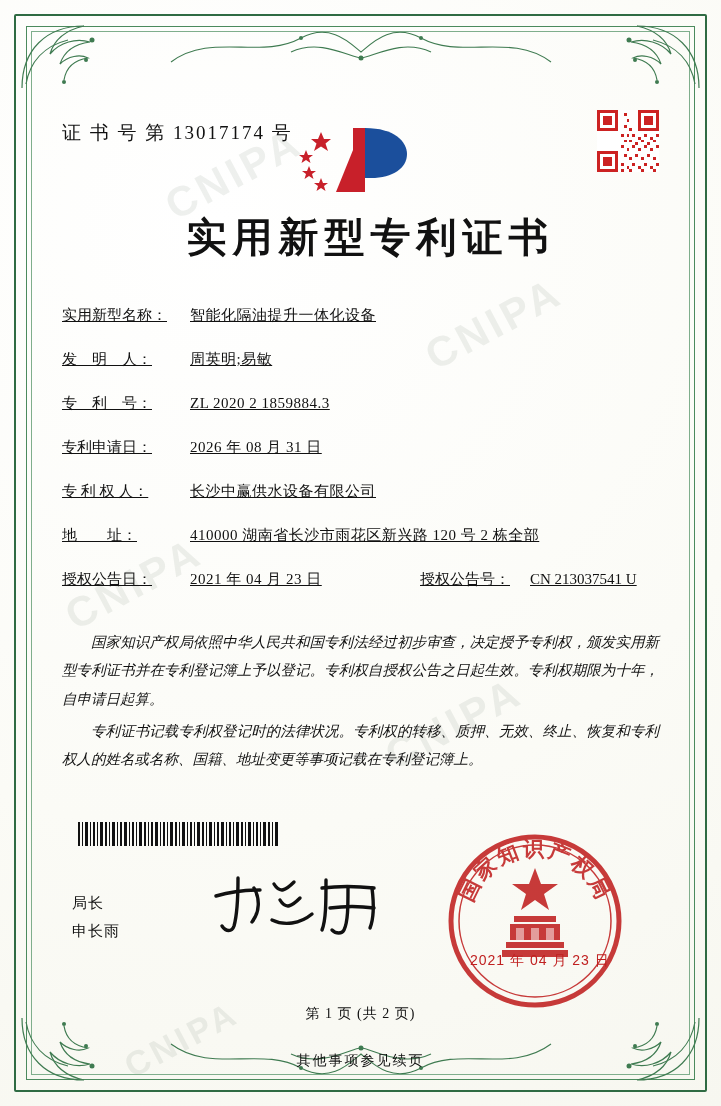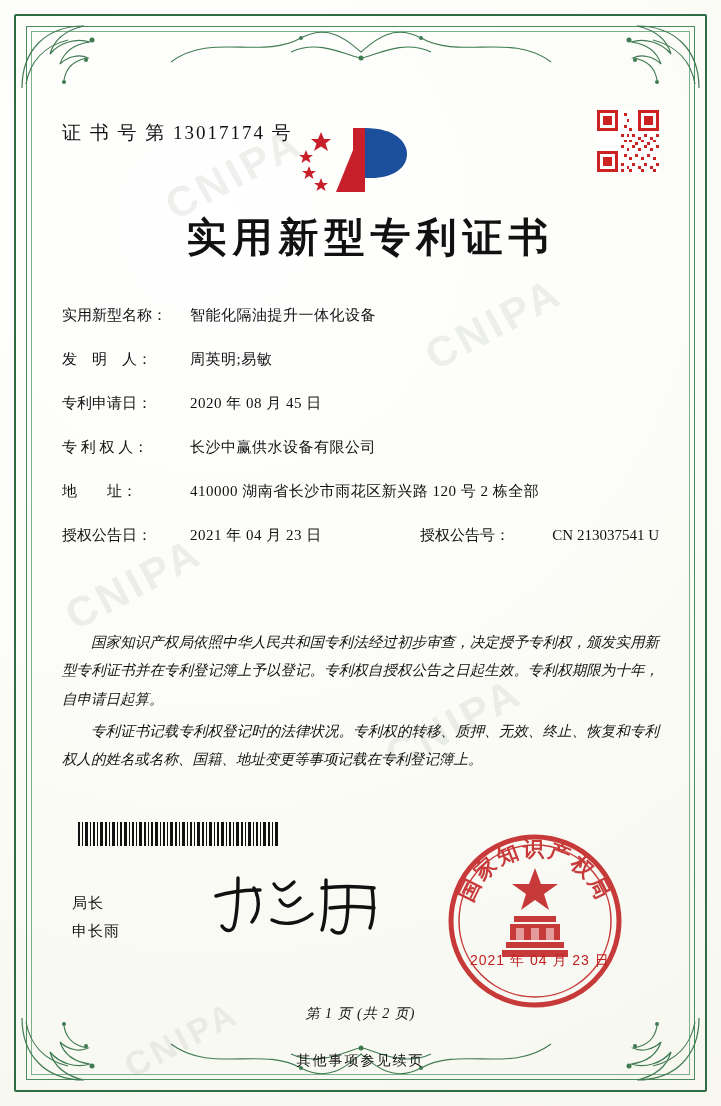--- a/index.html
+++ b/index.html
@@ -93,30 +93,31 @@
   }
 
   .fields{
     position:absolute;left:62px;right:62px;top:305px;
     font-size:15px;color:#111;
   }
   .row{
     display:flex;align-items:baseline;
     margin-bottom:23px;
     line-height:1.4;
+    text-decoration:underline;
   }
   .lab{
     width:112px;flex:0 0 112px;
     letter-spacing:0;
     white-space:pre;
   }
   .val{flex:1;letter-spacing:.5px;margin-left:16px;}
   .row.dual .val{flex:0 0 auto;width:230px;}
   .row.dual .lab2{width:110px;flex:0 0 110px;}
-  .row.dual .val2{flex:1;text-align:right;}
+  .row.dual .val2{flex:1;}
 
   .para{
     position:absolute;left:62px;right:62px;top:628px;
     font-size:14.5px;color:#111;
     line-height:1.95;
     text-align:justify;
     font-style:italic;
   }
   .para p{margin:0 0 4px 0;text-indent:2em;}
 
@@ -140,21 +141,21 @@
     width:178px;height:178px;
   }
   .seal-date{
     position:absolute;left:470px;top:952px;
     font-size:14px;color:#c02020;letter-spacing:1px;
     font-family:"Liberation Sans", sans-serif;
   }
 
   .pageno{
     position:absolute;left:0;right:0;top:1005px;
-    text-align:center;font-size:14px;color:#111;letter-spacing:1px;font-style:italic;
+    text-align:center;font-size:14px;color:#111;letter-spacing:1px;
   }
   .footnote{
     position:absolute;left:0;right:0;top:1052px;
     text-align:center;font-size:14px;color:#111;letter-spacing:2px;
   }
 </style>
 </head>
 <body>
 
 <div class="page">
@@ -310,22 +311,26 @@
     <div class="fields">
       <div class="row">
         <div class="lab">实用新型名称：</div>
         <div class="val">智能化隔油提升一体化设备</div>
       </div>
       <div class="row">
         <div class="lab">发    明    人：</div>
         <div class="val">周英明;易敏</div>
       </div>
       <div class="row">
+        <div class="lab">专    利    号：</div>
+        <div class="val">ZL 2020 2 1859884.3</div>
+      </div>
+      <div class="row">
         <div class="lab">专利申请日：</div>
-        <div class="val">2020 年 08 月 45 日</div>
+        <div class="val">2026 年 08 月 31 日</div>
       </div>
       <div class="row">
         <div class="lab">专 利 权 人：</div>
         <div class="val">长沙中赢供水设备有限公司</div>
       </div>
       <div class="row">
         <div class="lab">地        址：</div>
         <div class="val">410000 湖南省长沙市雨花区新兴路 120 号 2 栋全部</div>
       </div>
       <div class="row dual">

